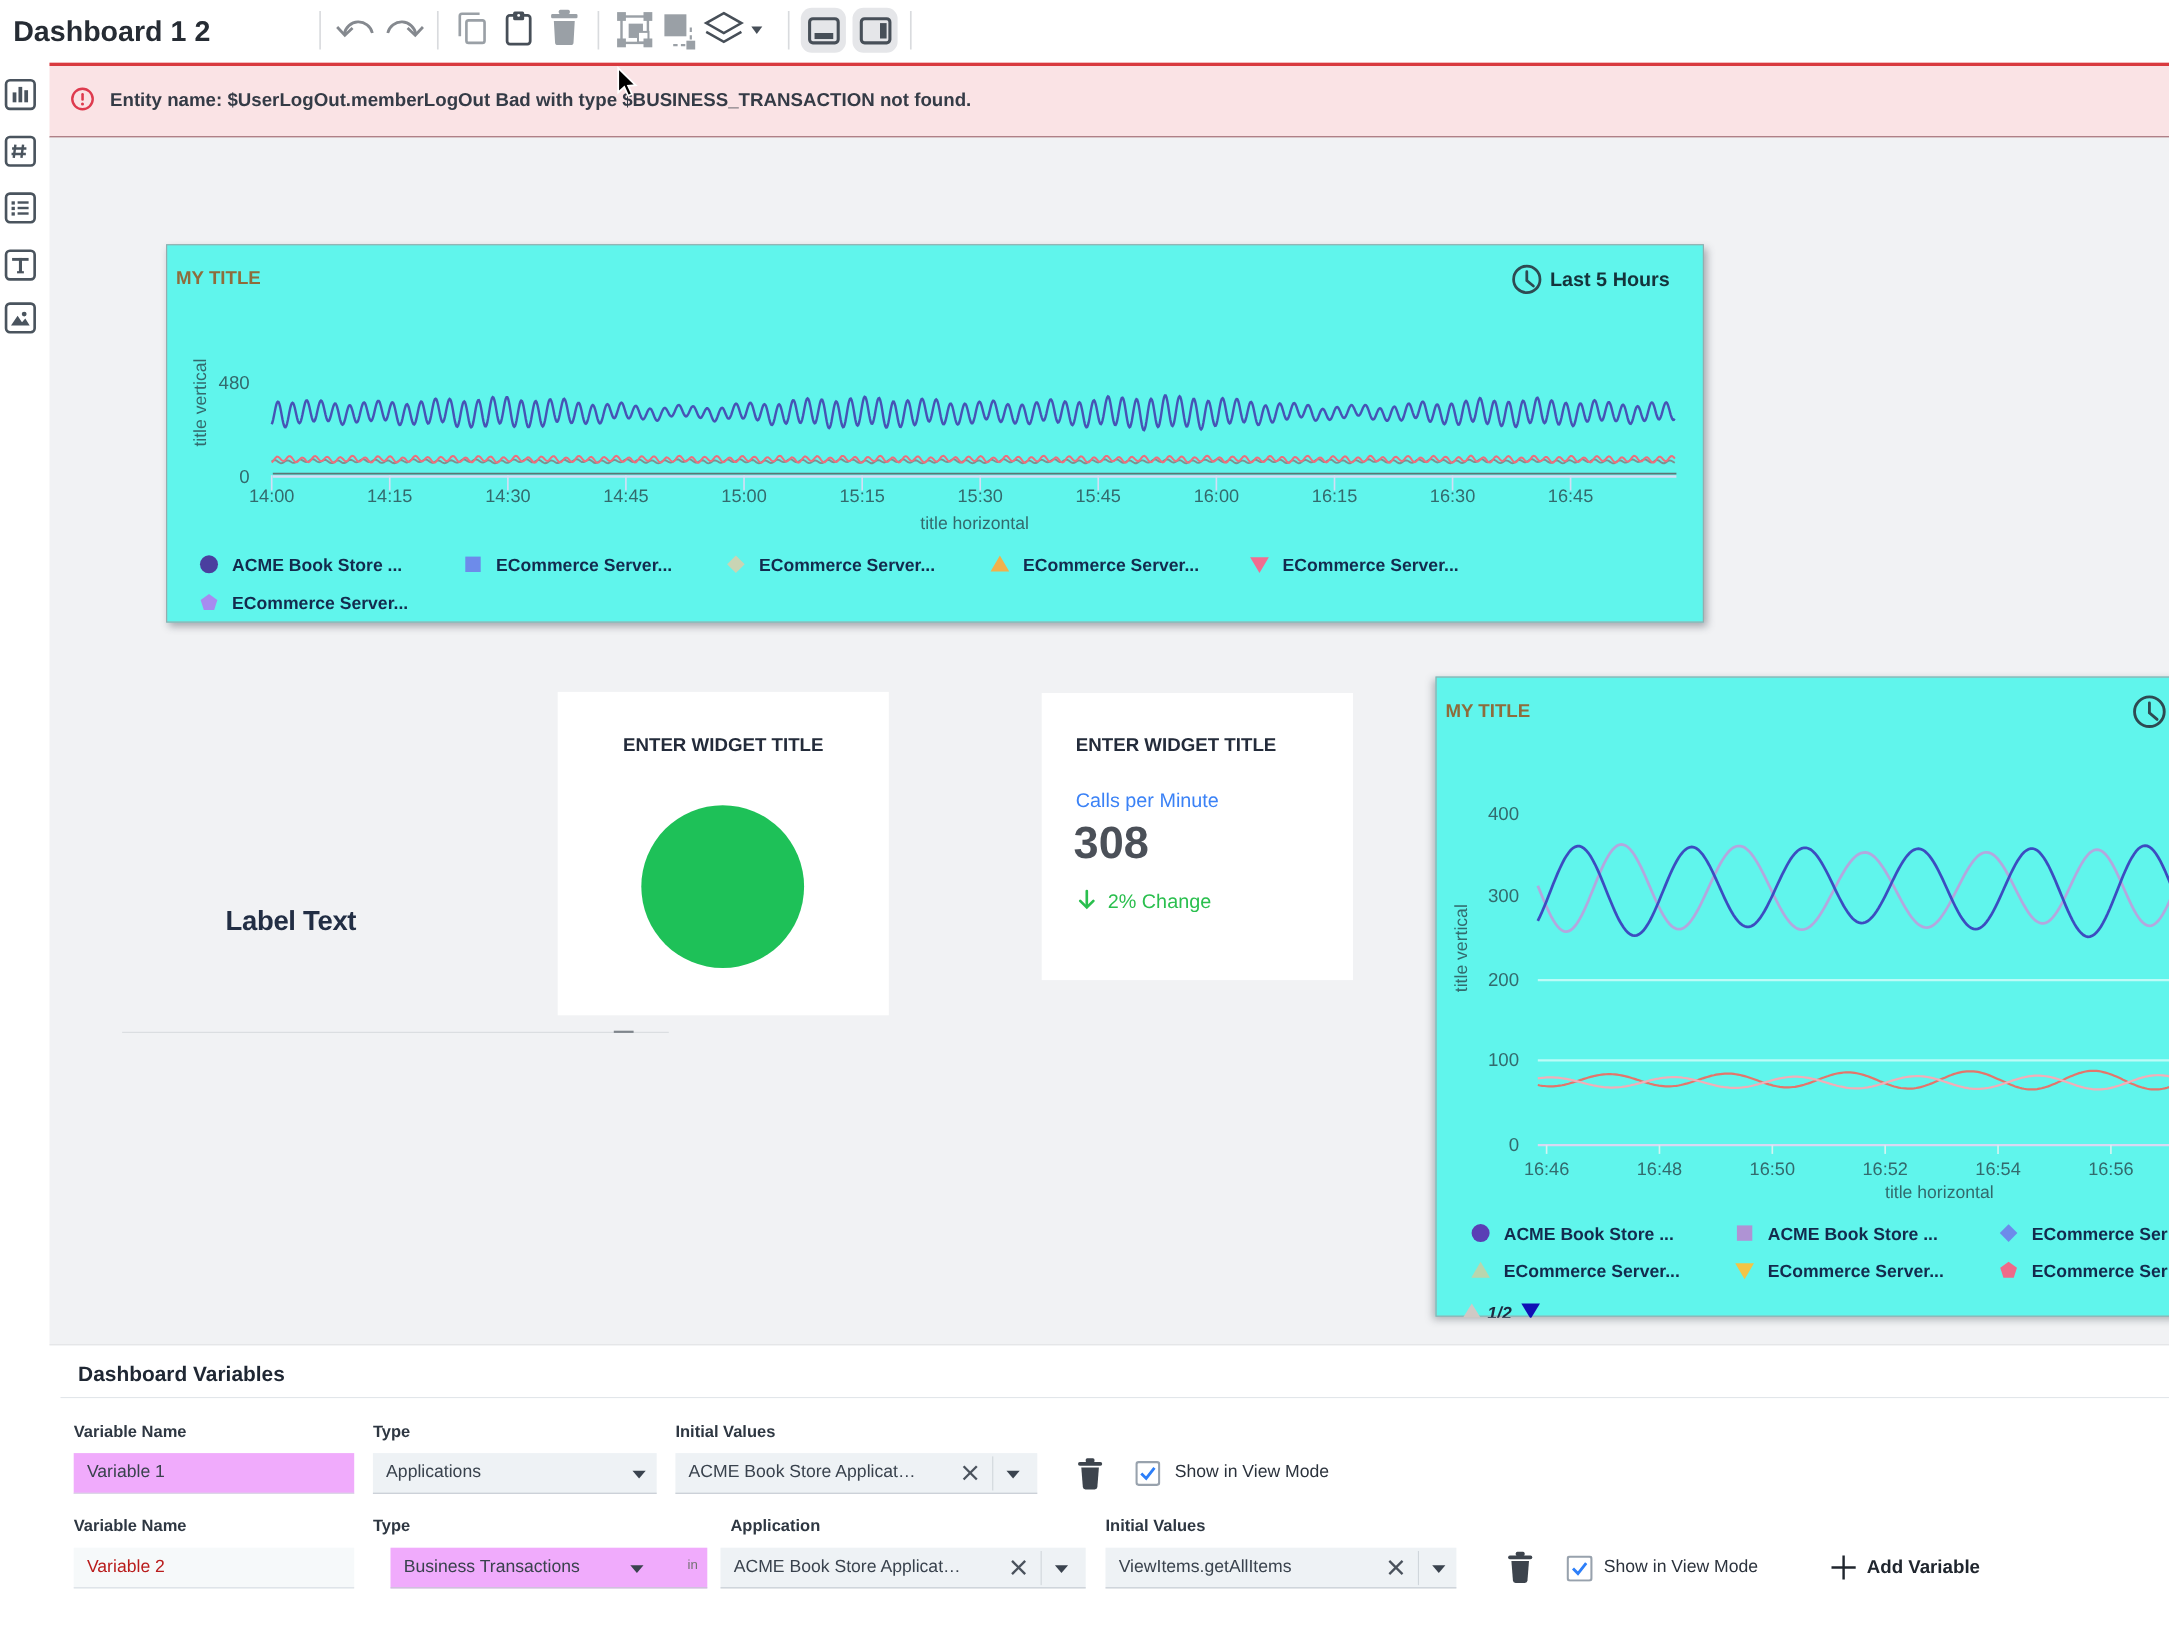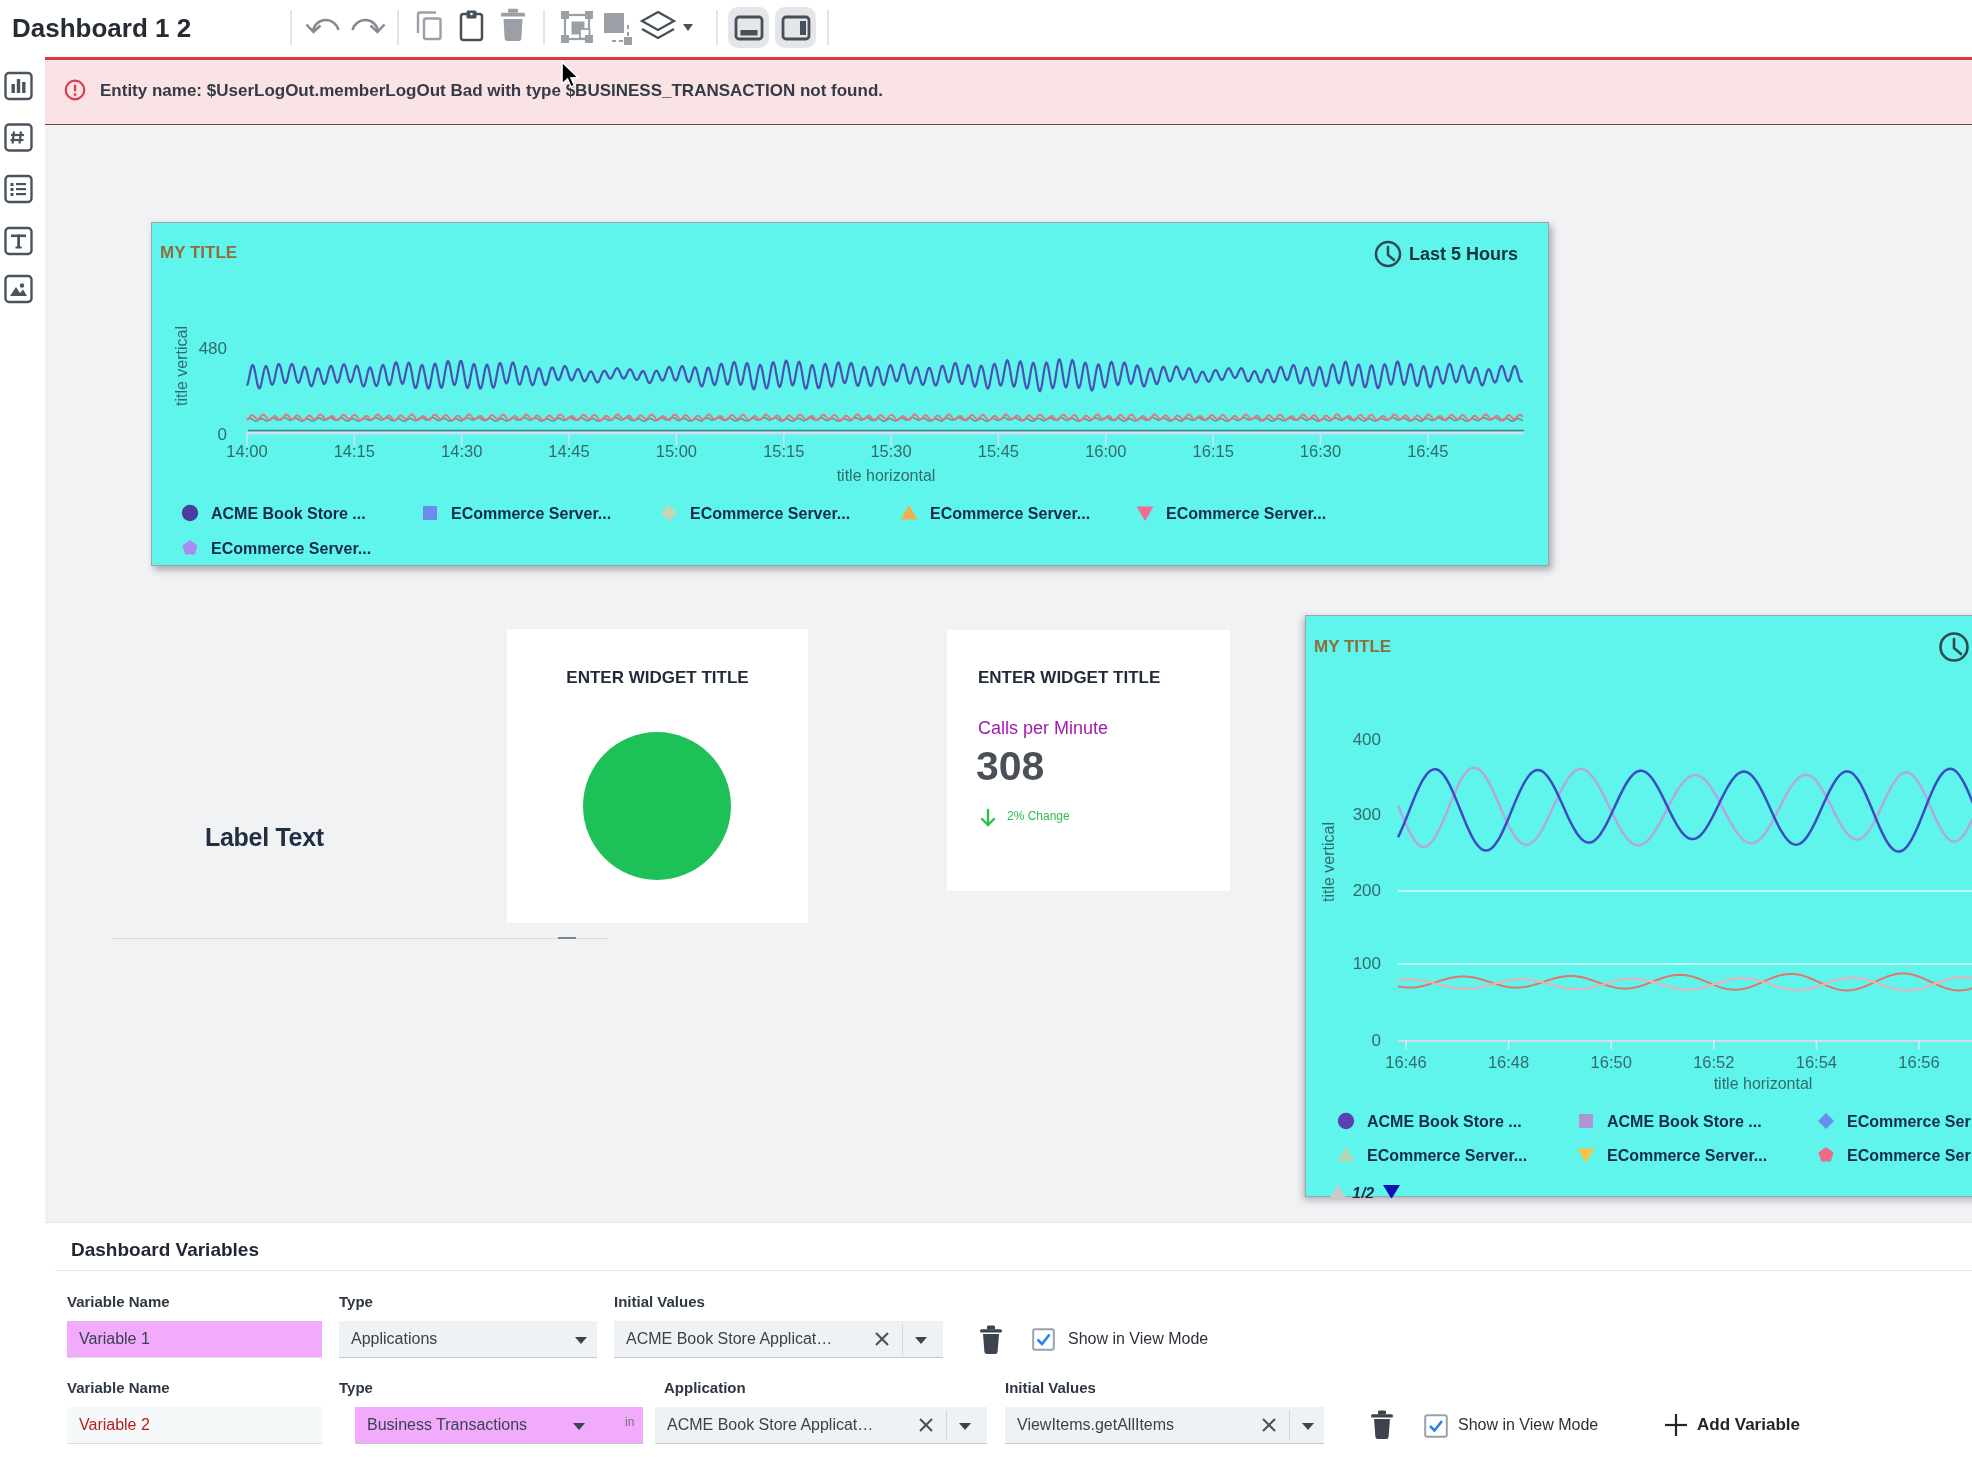--- a/index.html
+++ b/index.html
@@ -178,29 +178,29 @@
 <div class="abs" style="left:111px;top:938px;width:497px;height:1px;background:#d9dcdf;"></div>
 <div class="abs" style="left:558px;top:937px;width:18px;height:2px;background:#7f858c;"></div>
 
 <div class="abs" style="left:507px;top:629px;width:301px;height:294px;background:#ffffff;">
  <div class="abs" style="left:0;top:39px;width:301px;text-align:center;font-size:17px;font-weight:bold;color:#232b3a;">ENTER WIDGET TITLE</div>
  <div class="abs" style="left:76px;top:103px;width:148px;height:148px;border-radius:50%;background:#1ec158;"></div>
 </div>
 
 <div class="abs" style="left:947px;top:630px;width:283px;height:261px;background:#ffffff;">
  <div class="abs" style="left:31px;top:38px;font-size:17px;font-weight:bold;color:#232b3a;">ENTER WIDGET TITLE</div>
- <div class="abs" style="left:31px;top:88px;font-size:18px;color:#a21caf;">Calls per Minute</div>
+ <div class="abs" style="left:31px;top:88px;font-size:18px;color:#3b82f6;">Calls per Minute</div>
  <div class="abs" style="left:29px;top:113px;font-size:41px;font-weight:bold;color:#4b5058;">308</div>
  <svg class="abs" style="left:31px;top:178px" width="20" height="20">
   <g stroke="#2abf4e" stroke-width="2.4" fill="none" stroke-linecap="round">
         <path d="M10 2 L10 16"></path>
         <path d="M4 11 L10 17 L16 11"></path>
       </g>
  </svg>
- <div class="abs" style="left:60px;top:179px;font-size:12px;color:#2abf4e;">2% Change</div>
+ <div class="abs" style="left:60px;top:179px;font-size:18px;color:#2abf4e;">2% Change</div>
 </div>
 
 <div class="abs" style="left:1305px;top:615px;width:700px;height:582px;background:#60f5ec;border:1px solid #9aa6a8;box-shadow:-2px 3px 7px rgba(70,80,90,0.4);">
  <div class="abs" style="left:8px;top:21px;font-size:17px;font-weight:bold;color:#8e6c3c;">MY TITLE</div>
  <svg width="700" height="582" style="position:absolute;left:0;top:0">
 <text x="75" y="129" text-anchor="end" font-size="17" fill="#336a6d">400</text>
 <text x="75" y="204" text-anchor="end" font-size="17" fill="#336a6d">300</text>
 <text x="75" y="280" text-anchor="end" font-size="17" fill="#336a6d">200</text>
 <text x="75" y="353" text-anchor="end" font-size="17" fill="#336a6d">100</text>
 <text x="75" y="430" text-anchor="end" font-size="17" fill="#336a6d">0</text>

